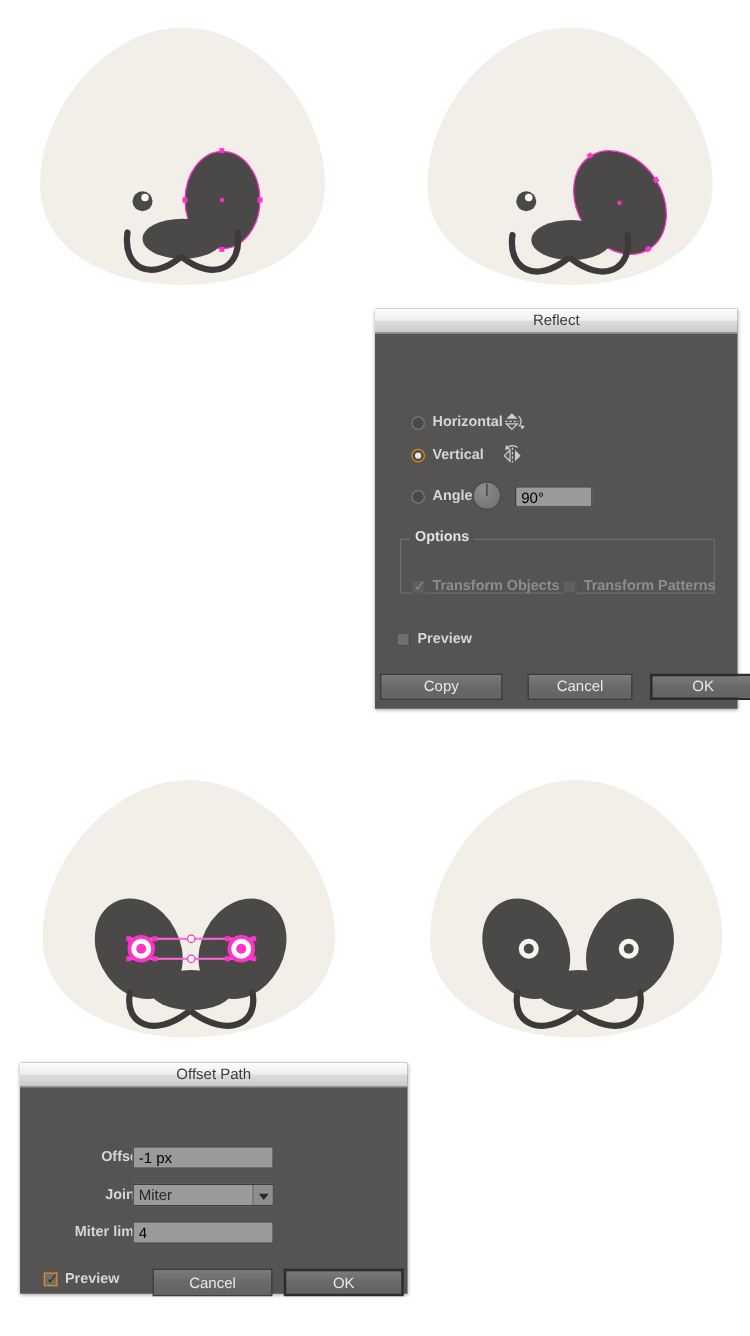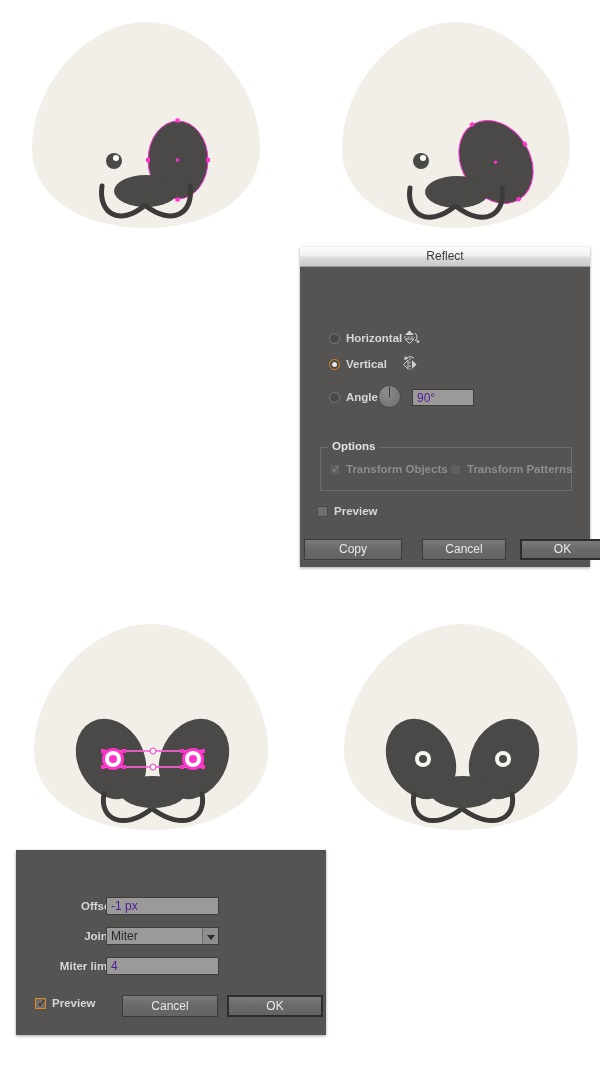--- a/index.html
+++ b/index.html
@@ -38,21 +38,21 @@
   
   .cbox{position:absolute;width:11px;height:11px;box-sizing:border-box;
     background:#6f6e6c;border:1px solid #4a4947;}
   .cbox.dim{background:#605f5d;border-color:#545351;}
   .cbox.orange{border:1px solid #e08a1e;background:#6f6e6c;}
   .cbox .tick{position:absolute;left:1px;top:-2px;font-size:12px;line-height:12px;color:#2f2e2c;}
   .cbox.dim .tick{color:#8a8987;}
 
   
   .field{position:absolute;background:#9b9a98;border:1px solid #3f3e3c;
-    box-sizing:border-box;color:#4c1d95;font-size:12px;
+    box-sizing:border-box;color:#000000;font-size:12px;
     line-height:16px;padding:0 4px;white-space:nowrap;overflow:hidden;}
 
   .select{position:absolute;background:#9b9a98;border:1px solid #3f3e3c;
     box-sizing:border-box;color:#2a2927;font-size:12px;line-height:16px;padding:0 4px;}
   .select .arrowbox{position:absolute;right:0;top:0;bottom:0;width:15px;
     border-left:1px solid #6f6e6c;background:#8f8e8c;}
   .select .arrowbox::after{content:"";position:absolute;left:4px;top:7px;
     border-left:4px solid transparent;border-right:4px solid transparent;
     border-top:5px solid #2a2927;}
 
@@ -207,40 +207,41 @@
         <path d="M5 1 l-1 4 l4 -1 z" fill="#cfcecc"></path>
       </svg>
 
       <div class="radio" style="left:29px;top:125px;"></div>
       <span class="lbl" style="position:absolute;left:46px;top:124px;font-weight:bold;">Angle:</span>
       <div class="dial" style="left:78px;top:118px;">
         <div class="needle"></div>
       </div>
       <div class="field" style="left:112px;top:122px;width:62px;height:17px;">90°</div>
 
-      <div class="group" style="left:20px;top:180px;width:250px;height:42px;text-align:right;">
+      <div class="group" style="left:20px;top:164px;width:250px;height:42px;text-align:right;">
         <span class="group-title">Options</span>
       </div>
       <div class="cbox dim" style="left:29px;top:197px;">
         <span class="tick">✓</span>
       </div>
       <span class="lbl-dim" style="position:absolute;left:46px;top:196px;font-weight:bold;">Transform Objects</span>
       <div class="cbox dim" style="left:150px;top:197px;"></div>
       <span class="lbl-dim" style="position:absolute;left:167px;top:196px;font-weight:bold;text-align:center;">Transform Patterns</span>
 
       <div class="cbox" style="left:17px;top:239px;"></div>
       <span class="lbl" style="position:absolute;left:34px;top:238px;font-weight:bold;">Preview</span>
 
       <div class="btn" style="left:4px;top:272px;width:98px;height:21px;line-height:19px;">Copy</div>
       <div class="btn" style="left:122px;top:272px;width:84px;height:21px;line-height:19px;">Cancel</div>
       <div class="btn default" style="left:220px;top:272px;width:85px;height:21px;line-height:17px;">OK</div>
     </div>
   </div>
 
   <div class="dialog" style="left:16px;top:850px;width:310px;height:185px;">
+    <div class="dlg-title">Offset Path</div>
     <div class="dlg-body" style="height:166px;">
 
       <span class="lbl" style="position:absolute;left:58px;top:50px;font-weight:bold;text-align:right;width:44px;">Offset:</span>
       <div class="field" style="left:90px;top:47px;width:113px;height:18px;line-height:17px;">-1 px</div>
 
       <span class="lbl" style="position:absolute;left:45px;top:80px;font-weight:bold;text-align:right;width:57px;">Joins:</span>
       <div class="select" style="left:90px;top:77px;width:113px;height:18px;line-height:17px;">
         <span>Miter</span>
         <span class="arrowbox"></span>
       </div>

